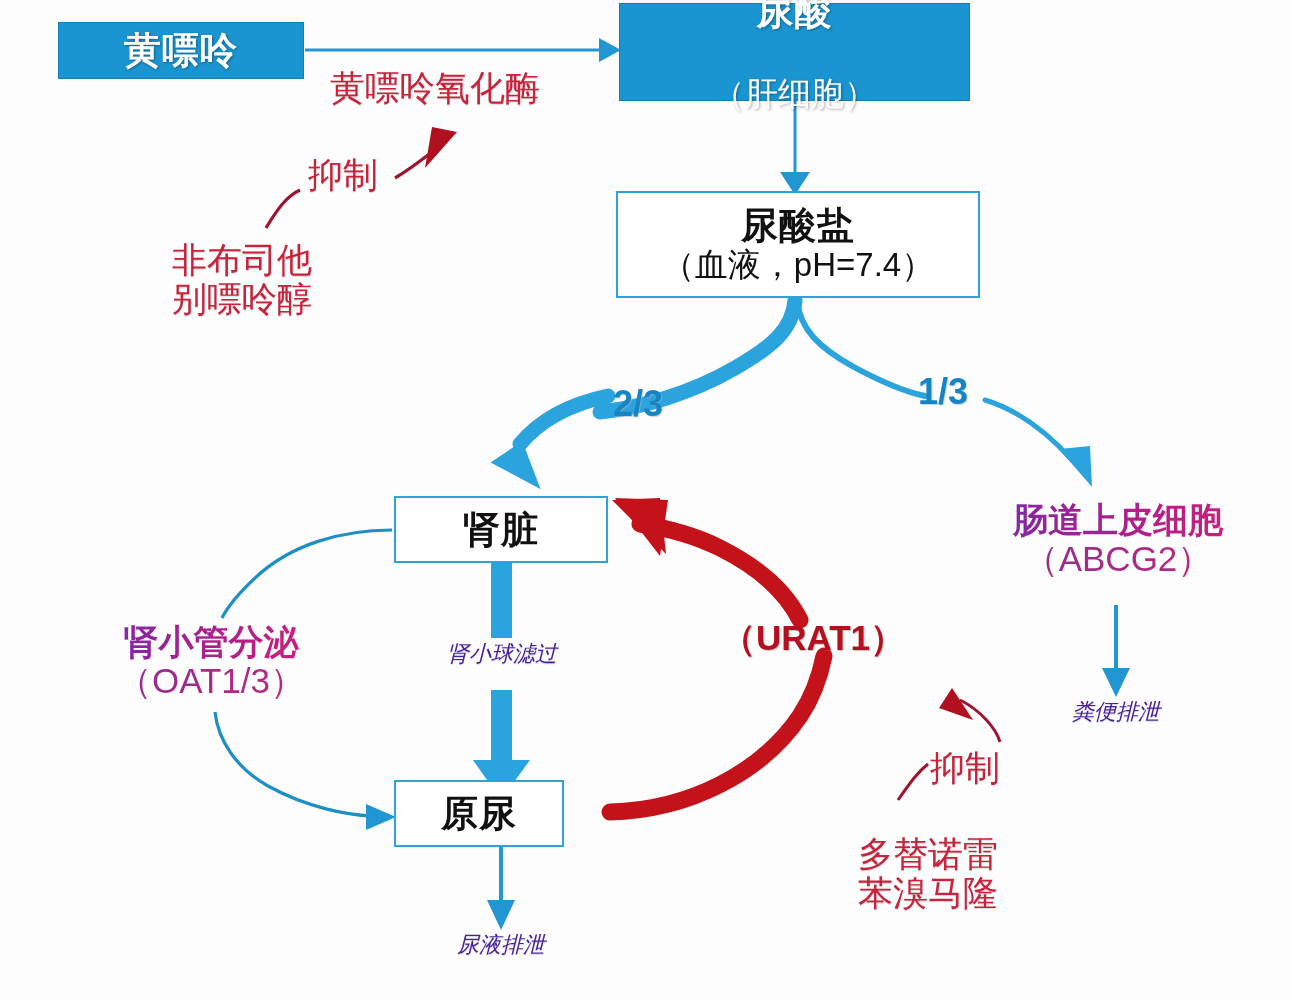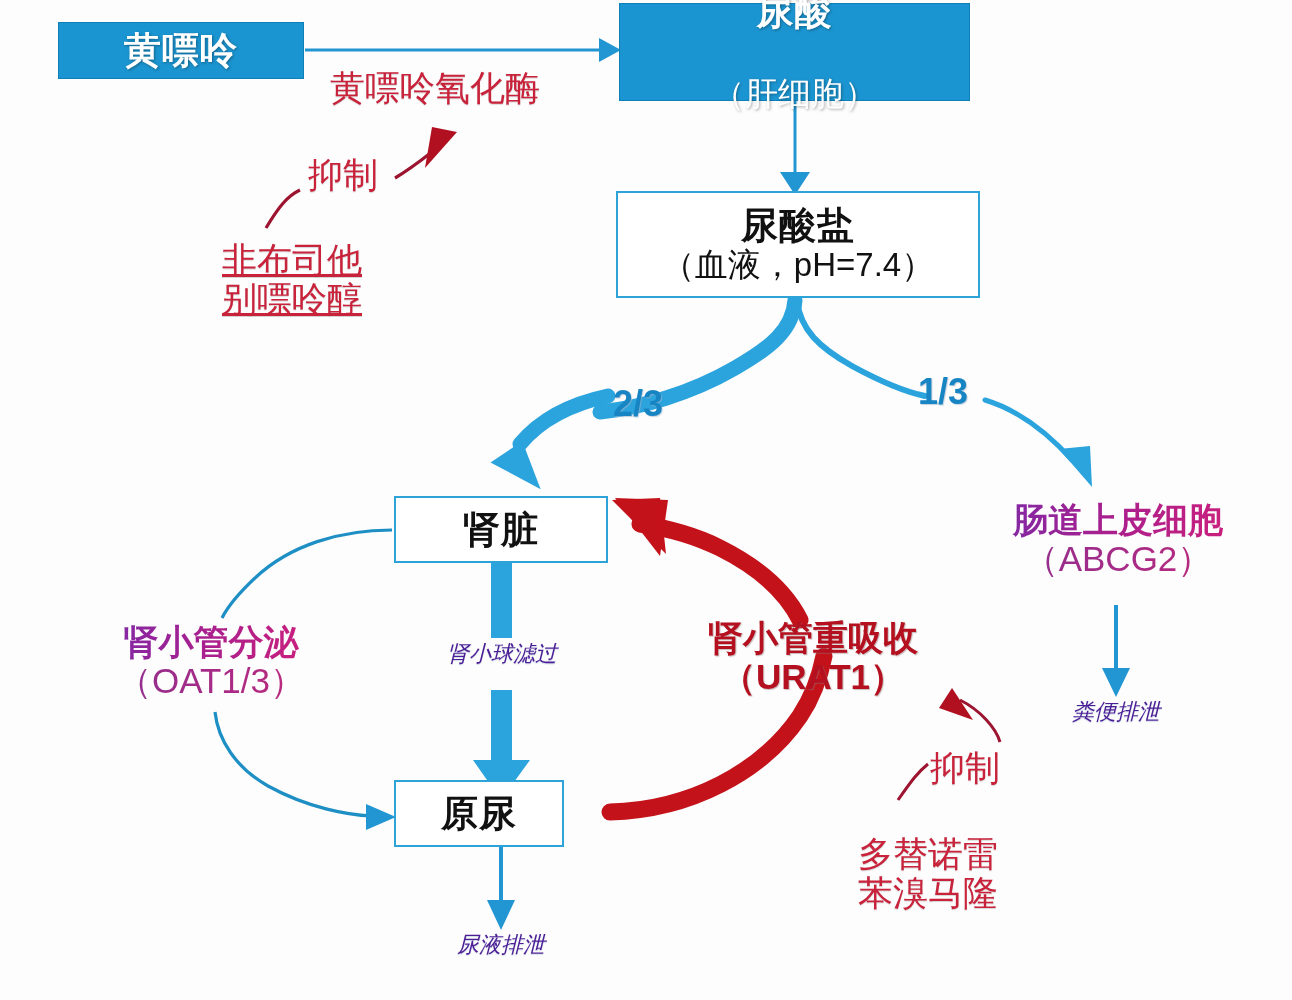--- a/index.html
+++ b/index.html
@@ -215,21 +215,21 @@
   </div>
 
   <div class="label label-red" style="left:330px; top:68px;">
     <span>黄嘌呤氧化酶</span>
   </div>
 
   <div class="label label-red" style="left:308px; top:155px;">
     <span>抑制</span>
   </div>
 
-  <div class="label label-red" style="left:172px; top:240px; width:190px; text-align:right;text-decoration:underline;">
+  <div class="label label-red" style="left:172px; top:240px; width:190px; text-align:left;">
     <span style="display:block;">非布司他</span>
     <span style="display:block;">别嘌呤醇</span>
   </div>
 
   <div class="label label-frac" style="left:613px; top:384px;">
     <span>2/3</span>
   </div>
 
   <div class="label label-frac" style="left:918px; top:372px;">
     <span>1/3</span>
@@ -238,21 +238,20 @@
   <div class="label label-grad" style="left:100px; top:622px; width:222px; text-align:center;">
     <span class="grad-text">肾小管分泌</span>
     <span class="grad-sub">（OAT1/3）</span>
   </div>
 
   <div class="label label-blue" style="left:396px; top:642px; width:212px; text-align:center; background:#fdfdfd;">
     <span>肾小球滤过</span>
   </div>
 
   <div class="label label-darkred" style="left:686px; top:618px; width:254px; text-align:center;">
-    <span style="display:block;">肾小管重吸收</span>
     <span class="sub" style="display:block;">（URAT1）</span>
   </div>
 
   <div class="label label-red" style="left:930px; top:748px;">
     <span>抑制</span>
   </div>
 
   <div class="label label-red" style="left:808px; top:834px; width:190px; text-align:right;">
     <span style="display:block;">多替诺雷</span>
     <span style="display:block;">苯溴马隆</span>

